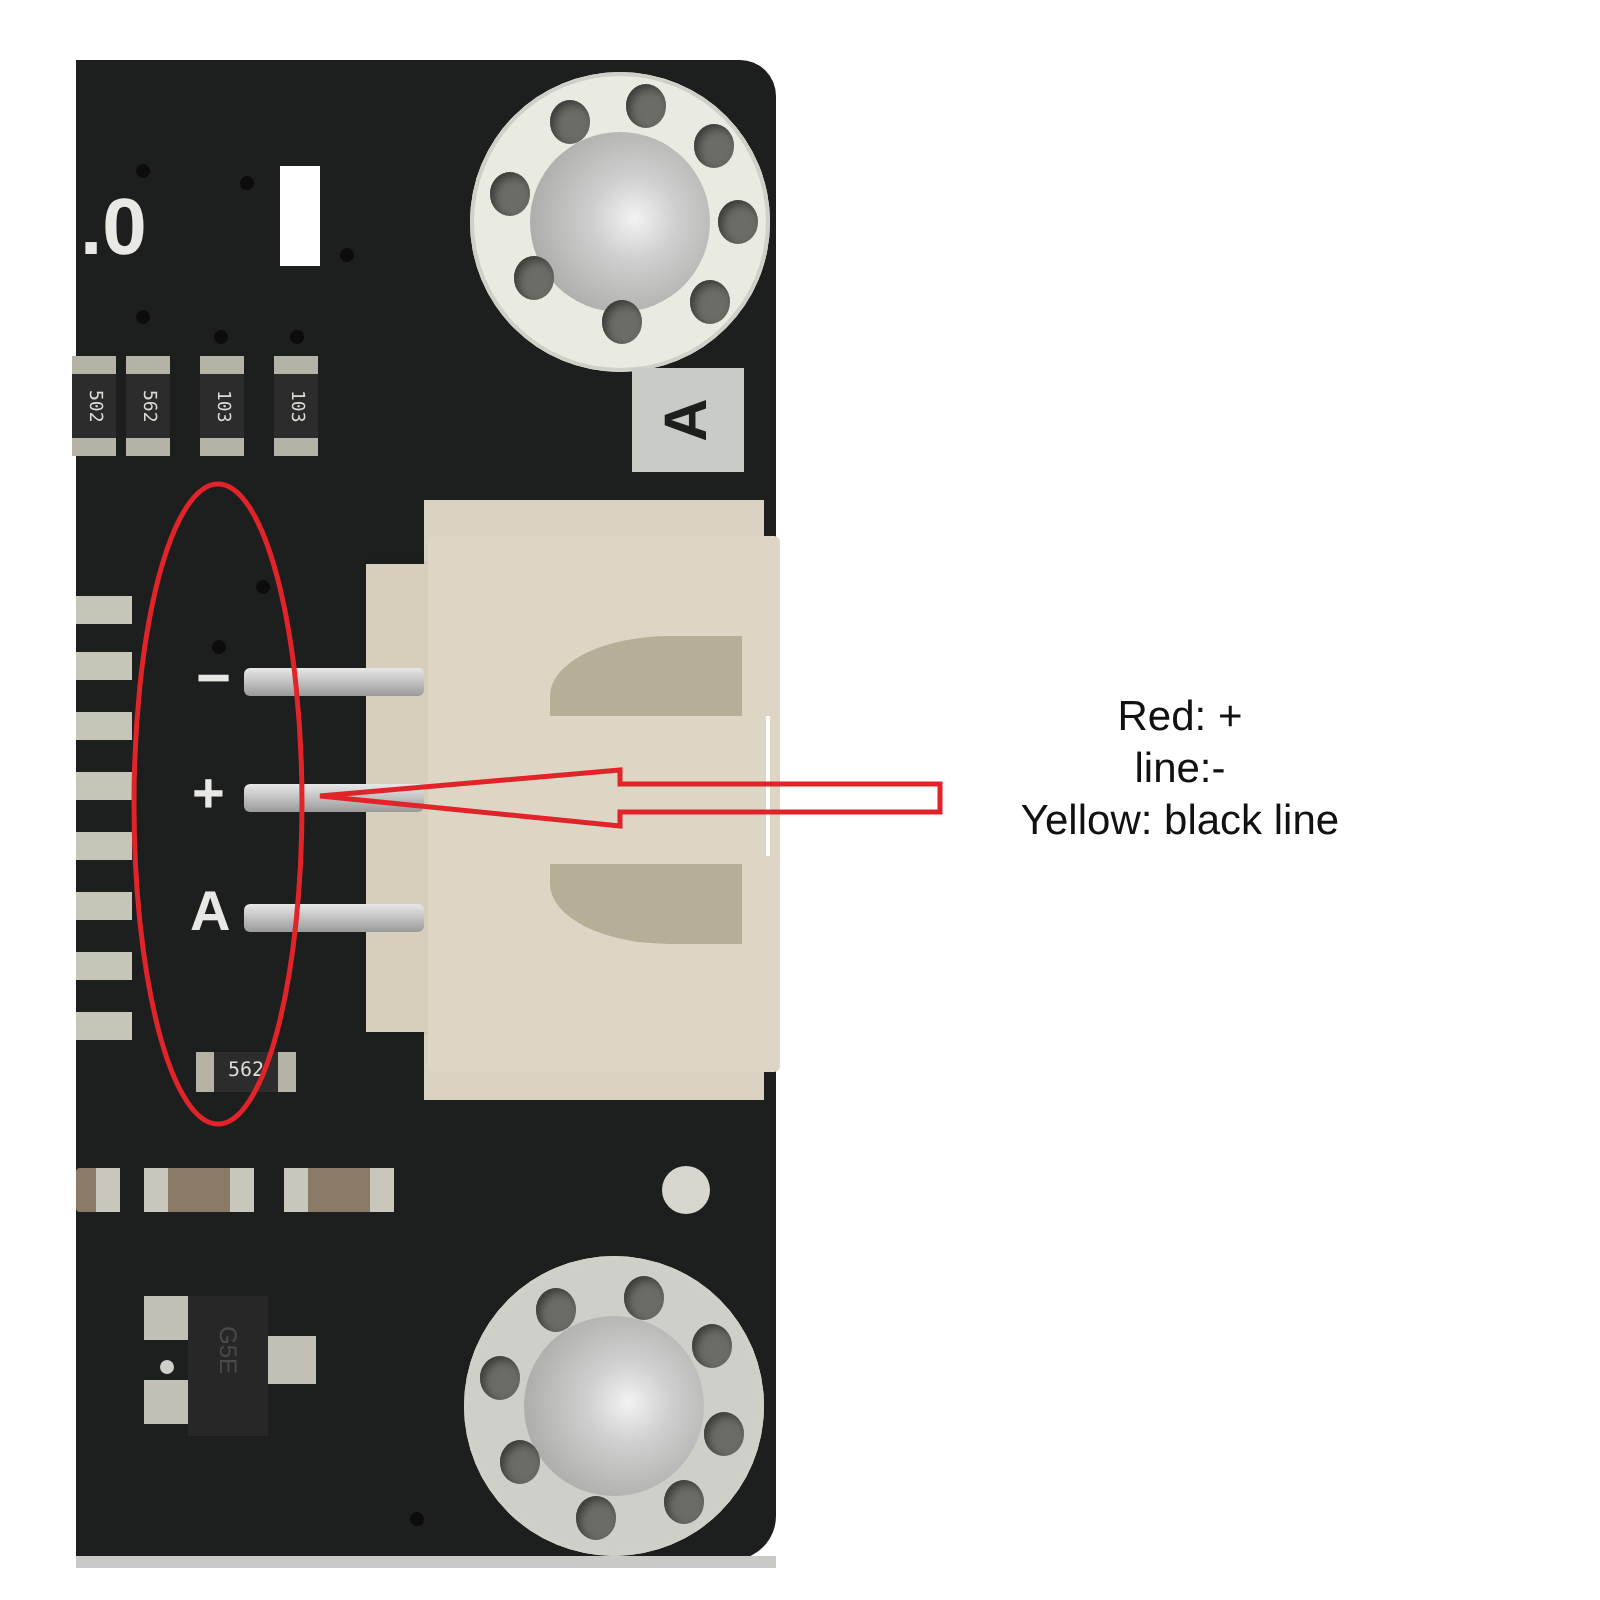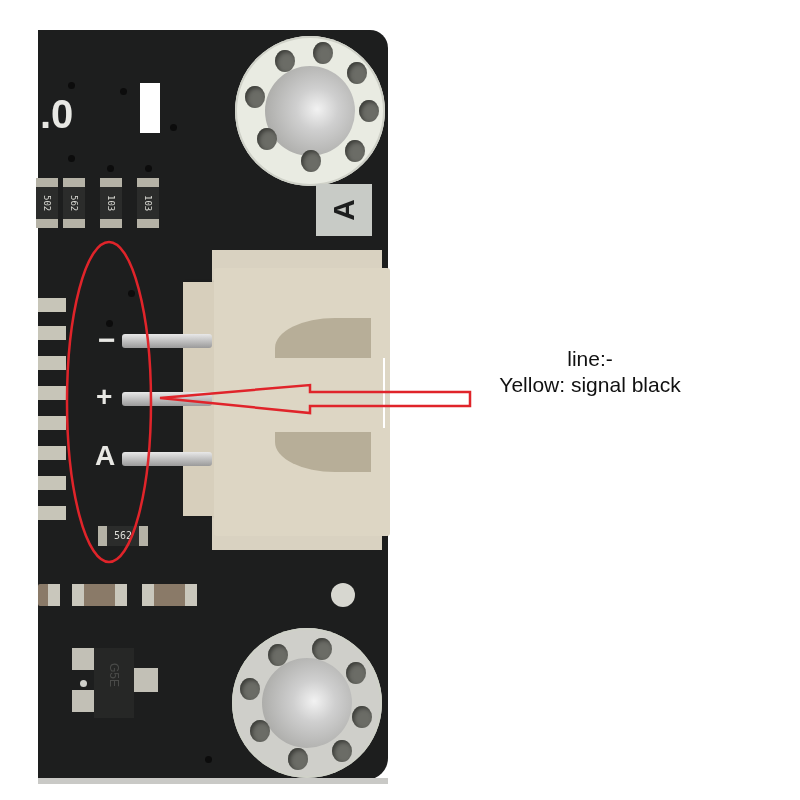--- a/index.html
+++ b/index.html
@@ -164,15 +164,16 @@
   <div class="abs hole" style="left:18px;top:92px;"></div>
   <div class="abs hole" style="left:8px;top:50px;"></div>
 </div>
 
 <svg class="overlay" width="800" height="800" viewBox="0 0 800 800">
   <ellipse cx="109" cy="402" rx="42" ry="160" fill="none" stroke="#e0242a" stroke-width="2.5"></ellipse>
   <polygon points="160,398 310,385 310,392 470,392 470,406 310,406 310,413" fill="none" stroke="#e0242a" stroke-width="2.5"></polygon>
 </svg>
 
 <div class="abs annot-text">
+  <div>Red: +</div>
   <div>line:-</div>
-  <div>Yellow: signal black</div>
+  <div>Yellow: black line</div>
 </div>
 
 </body></html>

